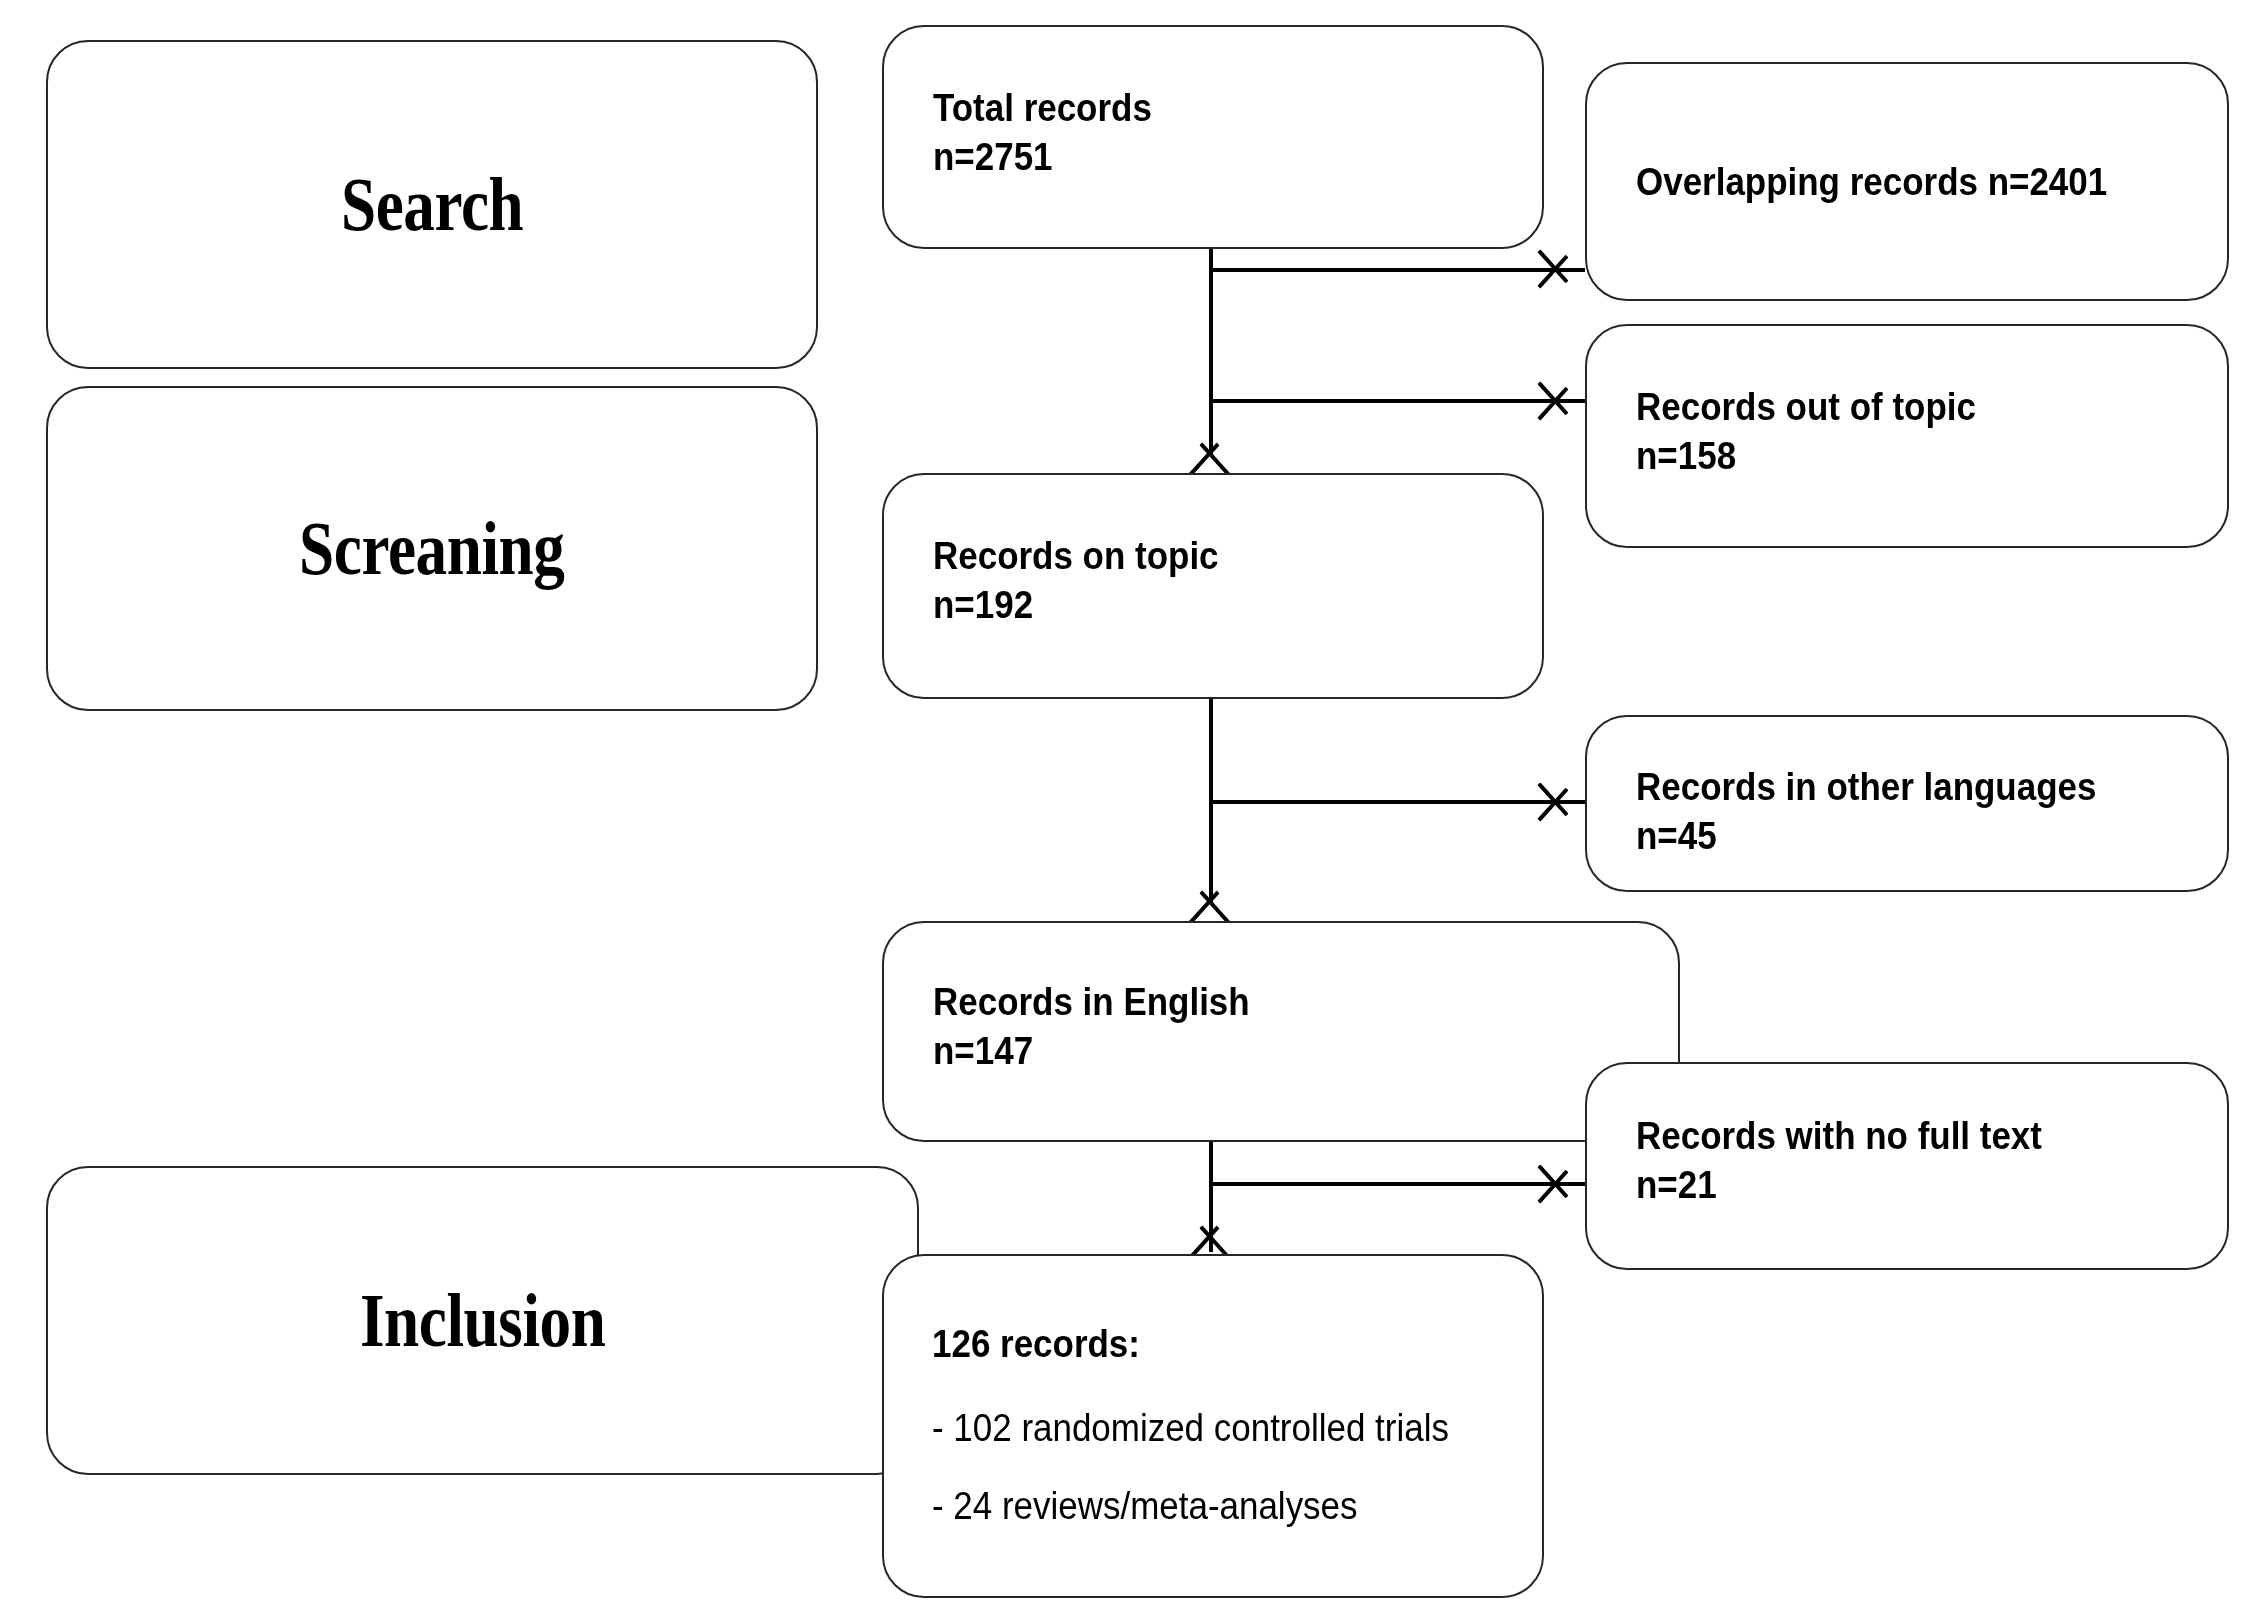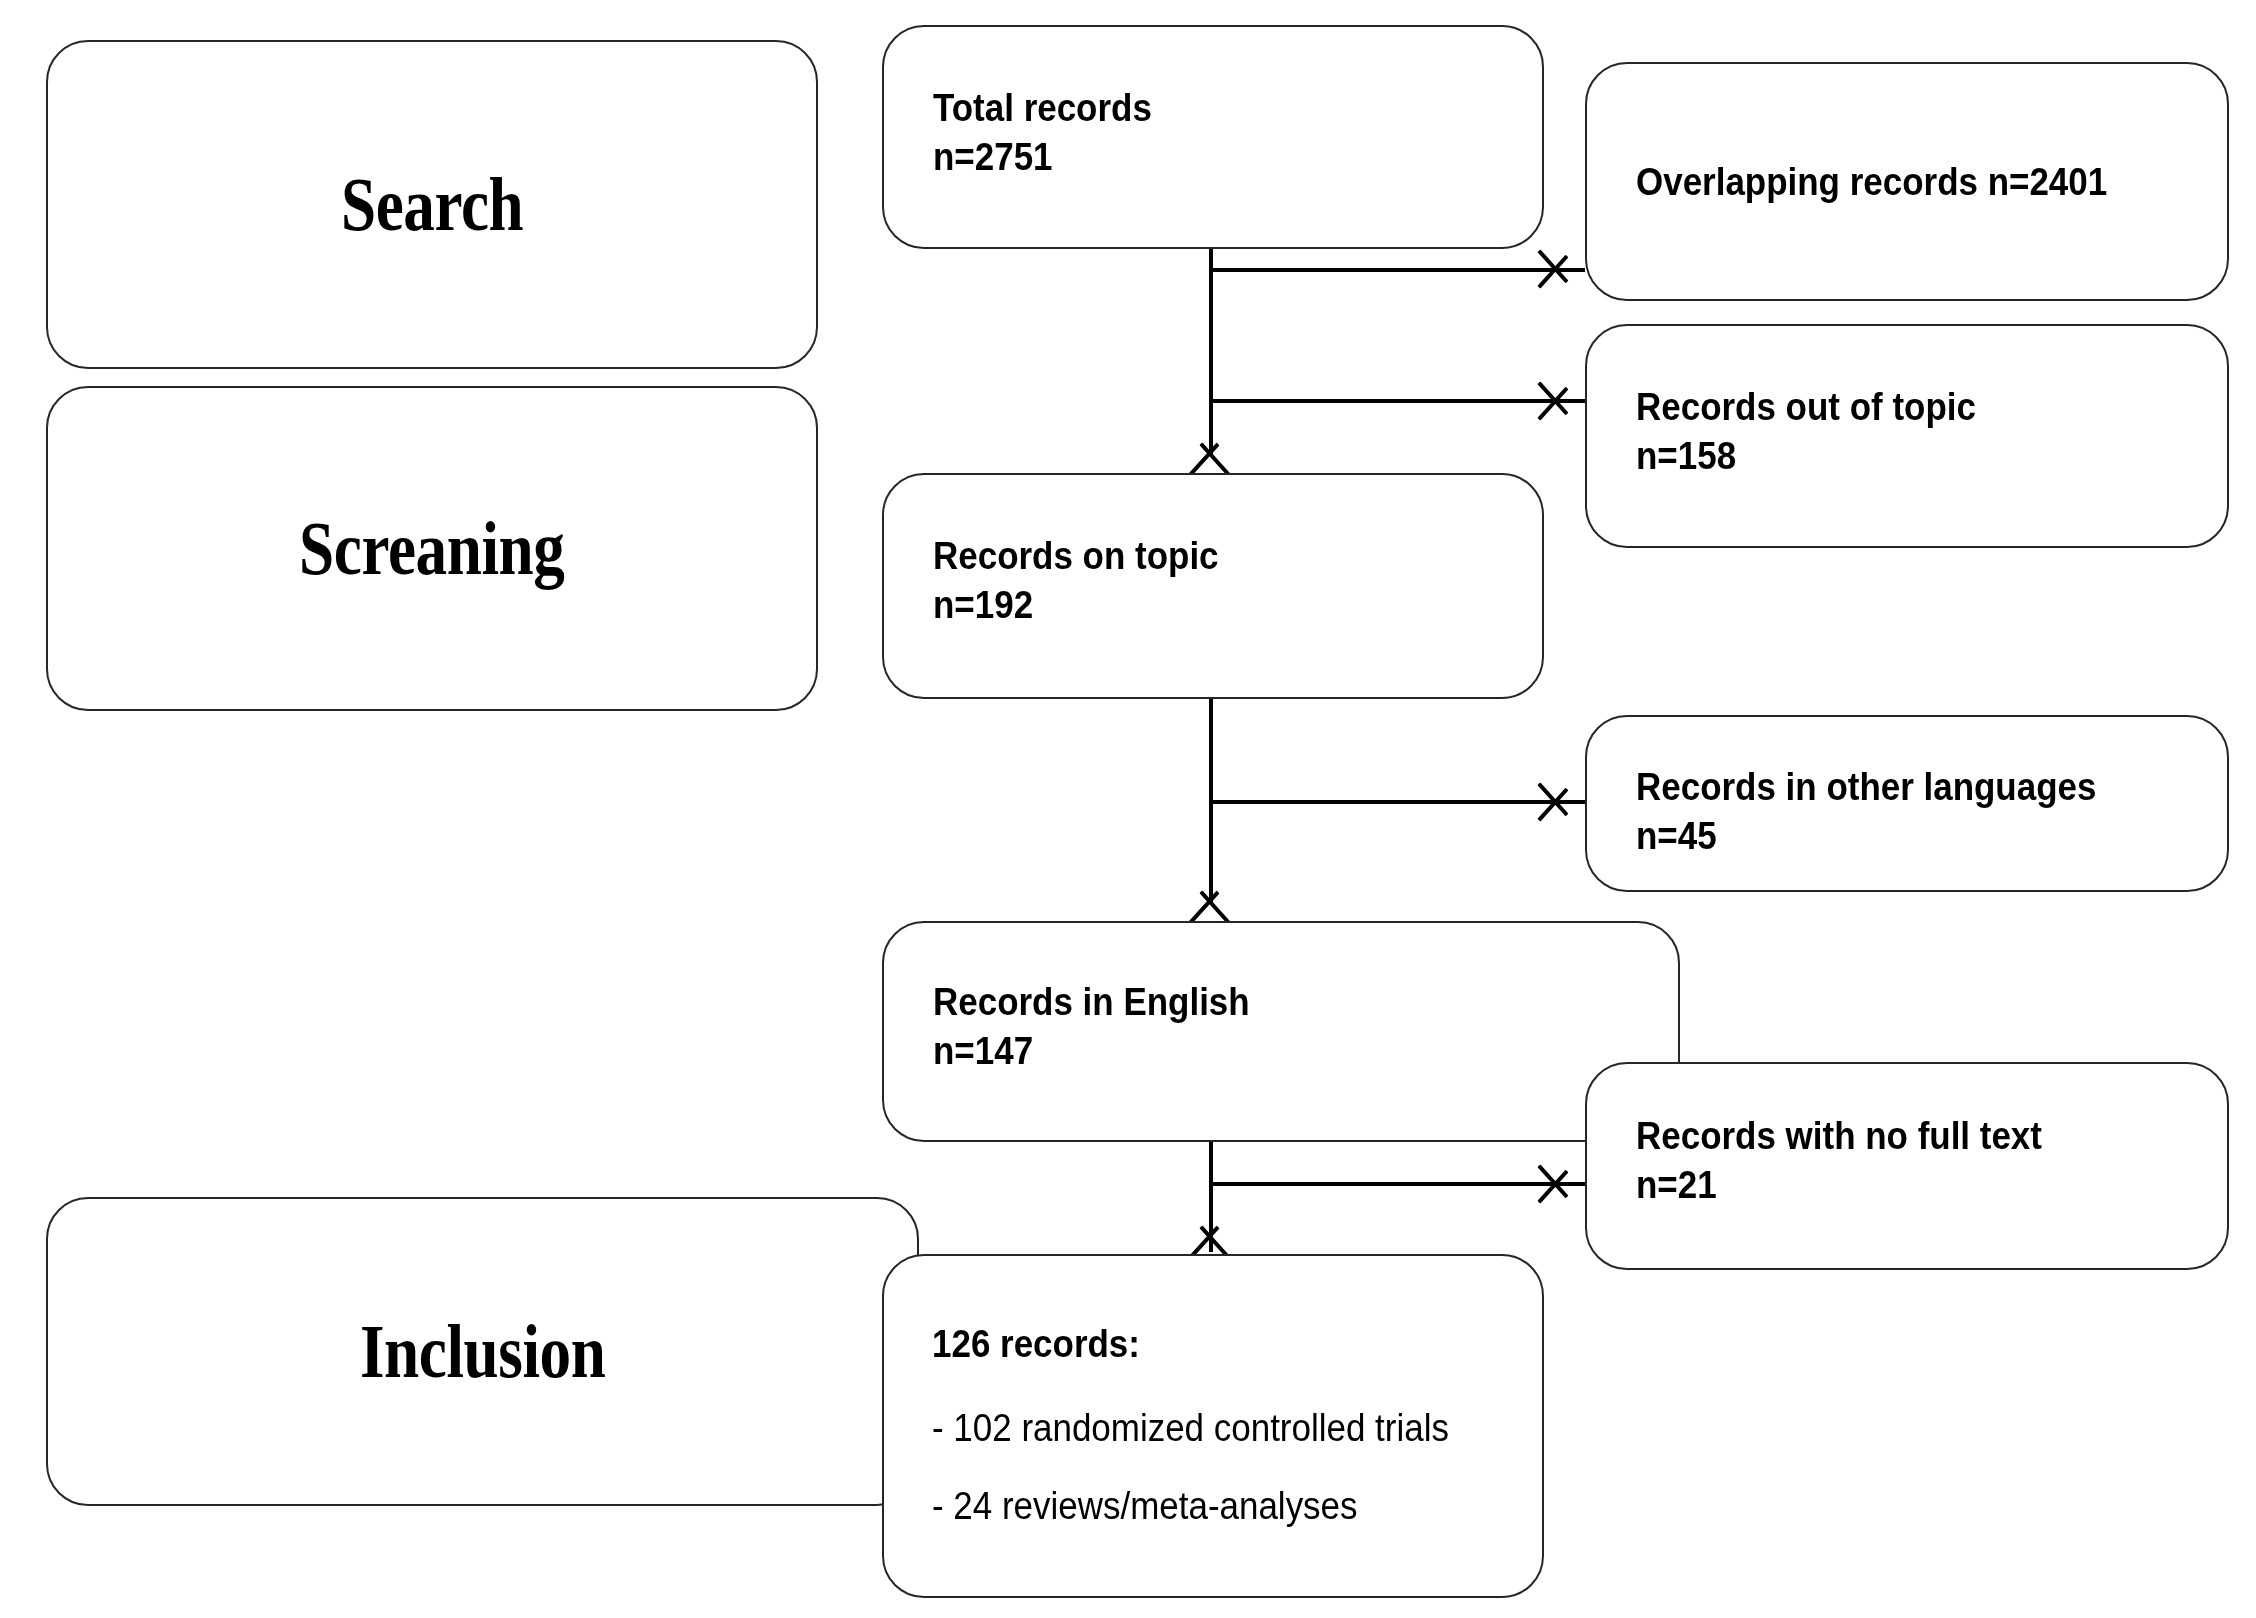--- a/index.html
+++ b/index.html
@@ -149,21 +149,21 @@
 
   <div class="box stage-box" style="left:46px; top:12px; width:772px; height:329px;margin-top:28px;">
     <span class="stage-label">Search</span>
   </div>
 
   <div class="box stage-box" style="left:46px; top:386px; width:772px; height:325px;align-items:center;">
     <span class="stage-label">Screaning</span>
   </div>
 
 
-  <div class="box stage-box" style="left:46px; top:1197px; width:873px; height:309px;">
+  <div class="box stage-box" style="left:46px; top:1166px; width:873px; height:309px;">
     <span class="stage-label">Inclusion</span>
   </div>
 
   <div class="vline" style="left:1209px; top:249px; height:206px;"></div>
   <div class="arrow-down" style="left:1181px; top:435px;">
       <i class="a1"></i>
       <i class="a2"></i>
     </div>
 
   <div class="hline" style="left:1209px; top:268px; width:376px;"></div>

